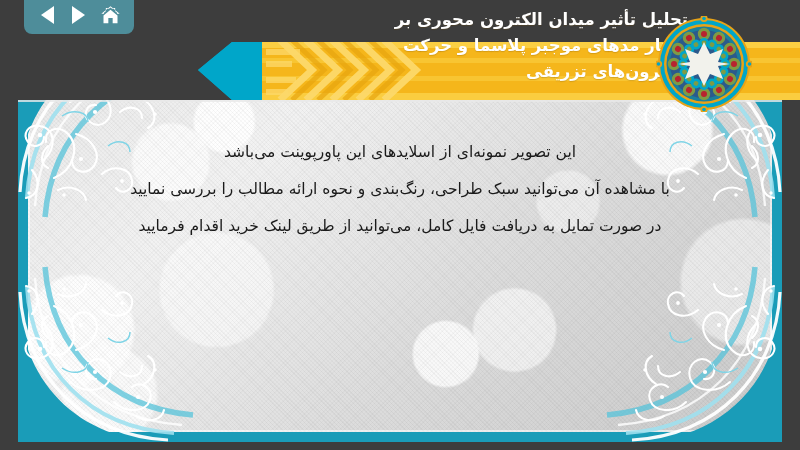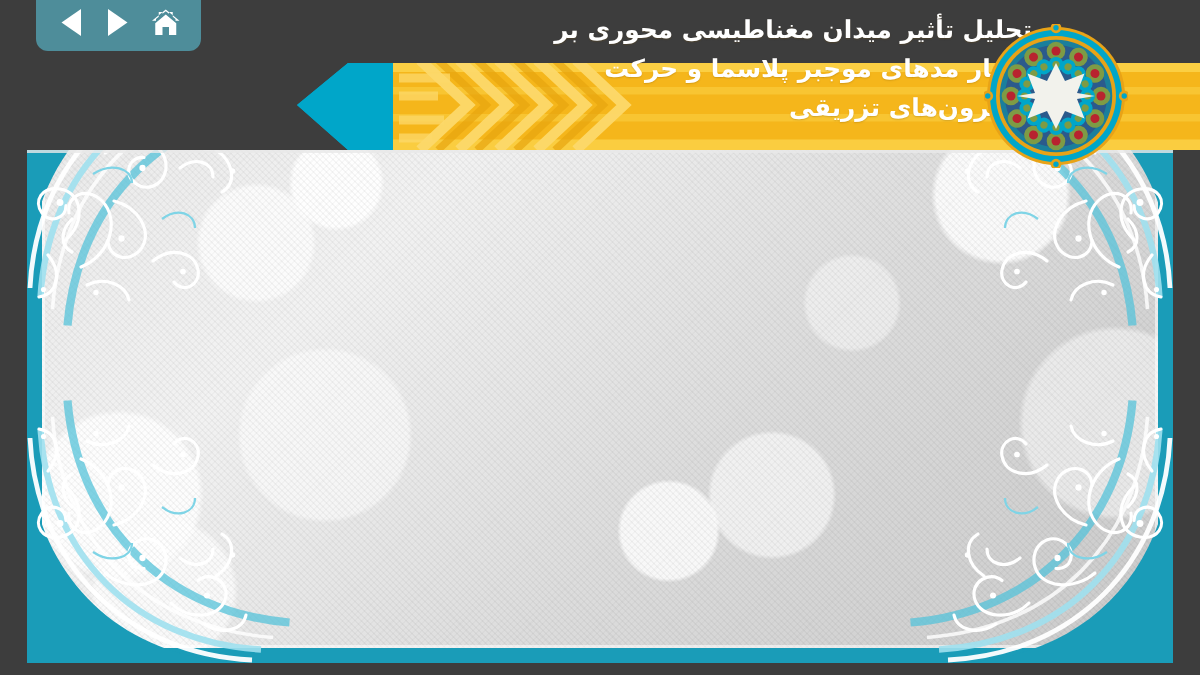--- a/index.html
+++ b/index.html
@@ -187,20 +187,25 @@
         <rect x="10" y="0" width="2" height="400" fill="#ffffff" opacity=".55"></rect>
         <rect x="752" y="0" width="2" height="400" fill="#ffffff" opacity=".55"></rect>
 
         <use href="#corner-orn" x="0" y="0"></use>
         <use href="#corner-orn" transform="translate(764,0) scale(-1,1)"></use>
         <use href="#corner-orn" transform="translate(0,400) scale(1,-1)"></use>
         <use href="#corner-orn" transform="translate(764,400) scale(-1,-1)"></use>
       </svg>
     </div>
 
+    <div id="body-copy">
+      <div class="bline">این تصویر نمونه‌ای از اسلایدهای این پاورپوینت می‌باشد</div>
+      <div class="bline">با مشاهده آن می‌توانید سبک طراحی، رنگ‌بندی و نحوه ارائه مطالب را بررسی نمایید</div>
+      <div class="bline">در صورت تمایل به دریافت فایل کامل، می‌توانید از طریق لینک خرید اقدام فرمایید</div>
+    </div>
 
   </div>
 
   <div id="header">
     <svg width="800" height="120" viewBox="0 0 800 120" xmlns="http://www.w3.org/2000/svg">
       <defs>
         <clipPath id="gold-clip">
           <path d="M262,42 L800,42 L800,100 L262,100 Z"></path>
         </clipPath>
       </defs>
@@ -306,21 +311,21 @@
       <g fill="#00a6c9">
         <circle cx="48" cy="2.5" r="1.8"></circle>
           <circle cx="48" cy="93.5" r="1.8"></circle>
         <circle cx="2.5" cy="48" r="1.8"></circle>
           <circle cx="93.5" cy="48" r="1.8"></circle>
       </g>
     </svg>
   </div>
 
   <div id="title-block">
-    <div class="tline">تحلیل تأثیر میدان مغناطیسی محوری بر</div>
+    <div class="tline">تحلیل تأثیر میدان الکترون محوری بر</div>
     <div class="tline">رفتار مدهای موجبر پلاسما و حرکت</div>
     <div class="tline">الکترون‌های تزریقی</div>
   </div>
 
   <div id="navbar">
 
     <div class="nav-btn">
       <span class="tri tri-left"></span>
     </div>
 

